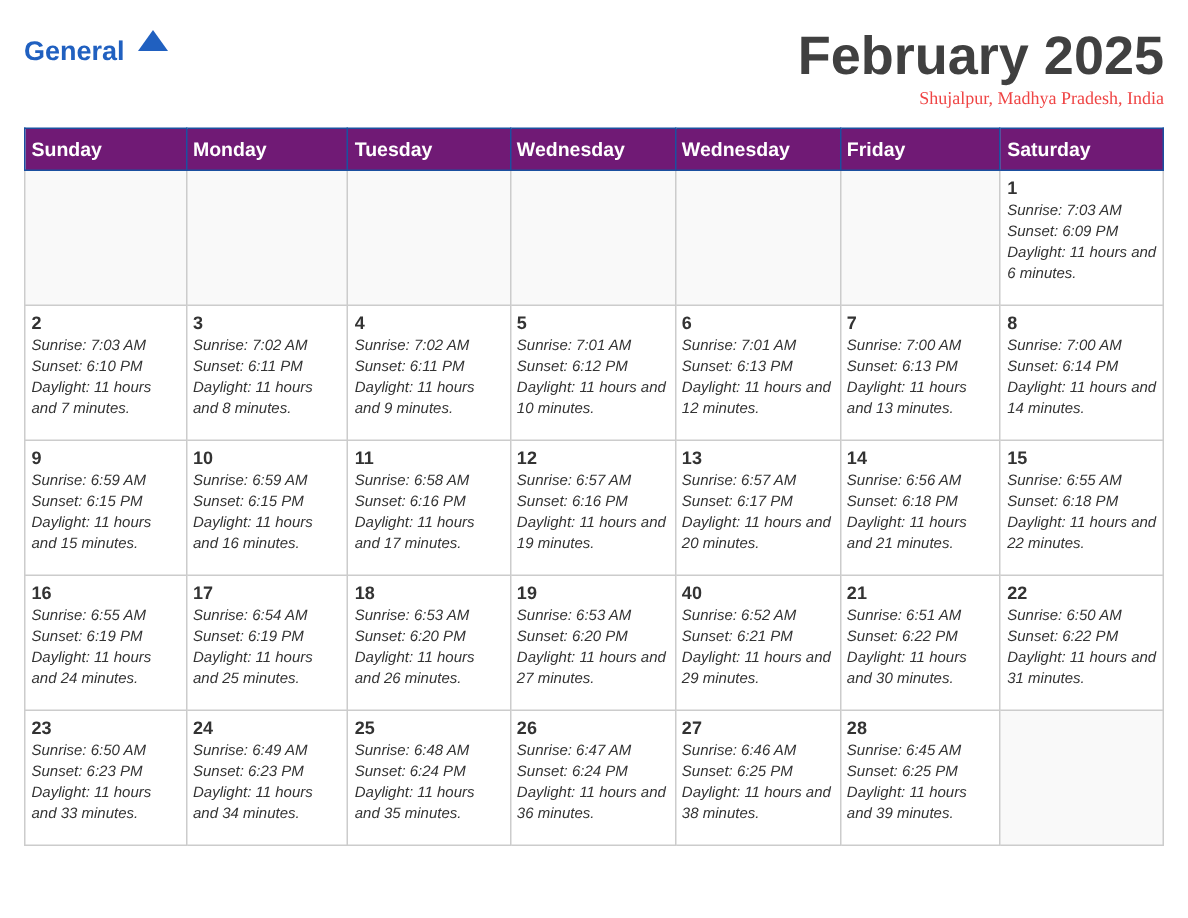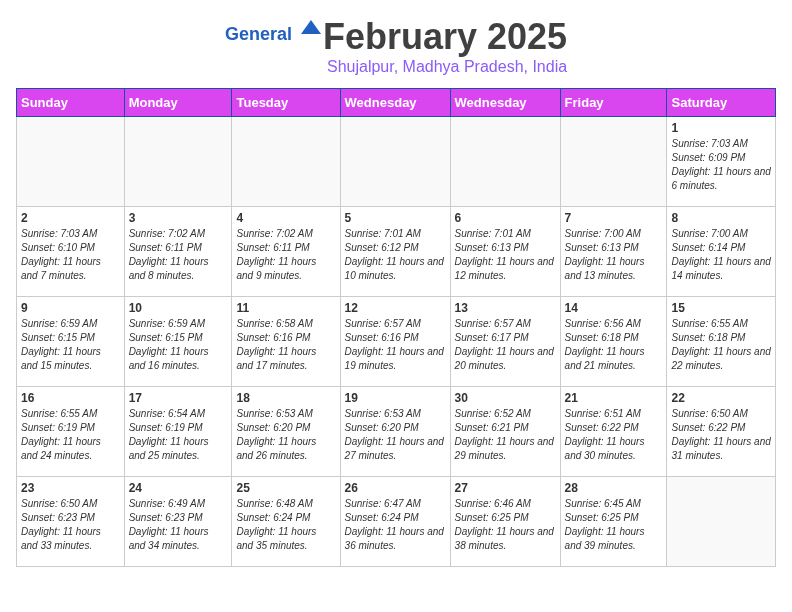--- a/index.html
+++ b/index.html
@@ -32,30 +32,31 @@
     .title-area {
       text-align: right;
       margin-bottom: 4px;
     }
     .month-title {
       font-size: 36px;
       font-weight: bold;
       color: #404040;
     }
     .location-title {
-      font-size: 16px;
-      color: #8b5cf6;
+      font-size: 12px;
+      color: #ef4444;
+      font-family: Liberation Serif, serif;
     }
     table {
       width: 100%;
       border-collapse: collapse;
       margin-top: 8px;
     }
     th {
-      background-color: #d946ef;
+      background-color: #701a75;
       color: #fff;
       font-size: 13px;
       font-weight: bold;
       padding: 6px 4px;
       text-align: left;
       border: 1px solid #1a50a0;
     }
     td {
       border: 1px solid #ccc;
       vertical-align: top;
@@ -76,21 +77,21 @@
       margin-bottom: 2px;
     }
     .day-info {
       font-size: 10px;
       line-height: 1.4;
       color: #333;
       font-style: italic;
     }
     .top-row {
       display: flex;
-      justify-content: center;
+      justify-content: space-between;
       align-items: flex-start;
       margin-bottom: 8px;
     }
   </style>
 </head>
 <body>
 
 <div class="top-row">
   <div class="header-logo">
     <div>
@@ -244,21 +245,21 @@
 Sunset: 6:20 PM
 Daylight: 11 hours and 26 minutes.</div>
         </td>
         <td>
           <span class="day-num">19</span>
           <div class="day-info" style="white-space: pre-line;">Sunrise: 6:53 AM
 Sunset: 6:20 PM
 Daylight: 11 hours and 27 minutes.</div>
         </td>
         <td>
-          <span class="day-num">30</span>
+          <span class="day-num">40</span>
           <div class="day-info" style="white-space: pre-line;">Sunrise: 6:52 AM
 Sunset: 6:21 PM
 Daylight: 11 hours and 29 minutes.</div>
         </td>
         <td>
           <span class="day-num">21</span>
           <div class="day-info" style="white-space: pre-line;">Sunrise: 6:51 AM
 Sunset: 6:22 PM
 Daylight: 11 hours and 30 minutes.</div>
         </td>

